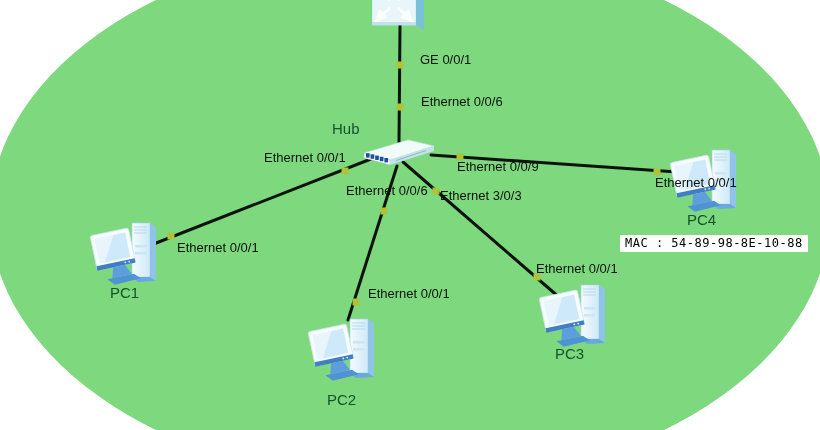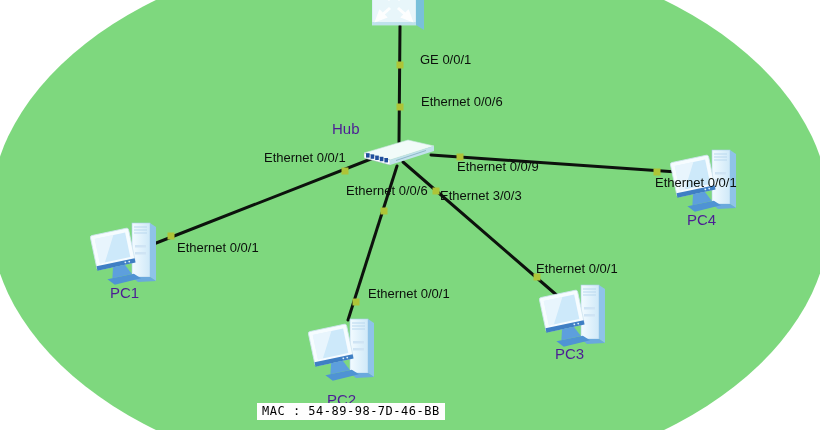--- a/index.html
+++ b/index.html
@@ -10,21 +10,21 @@
   .ellipse{
     position:absolute;left:-10px;top:-55px;width:840px;height:540px;
     border-radius:50%;background:#7ed87e;z-index:0;
   }
   .links{position:absolute;left:0;top:0;z-index:1;}
   .dev{position:absolute;z-index:2;}
   .lbl{
     position:absolute;z-index:3;font-size:13px;color:#0b100b;
     white-space:nowrap;line-height:1.1;
   }
-  .devname{font-size:15px;color:#4c1d95;}
+  .devname{font-size:15px;color:#14532d;}
   .mac{
     position:absolute;z-index:4;background:#fefefe;color:#000;
     font-family:"DejaVu Sans Mono",monospace;font-size:12px;
     letter-spacing:0.5px;padding:1px 5px;white-space:pre;line-height:1.25;
   }
 </style>
 </head>
 <body>
 
 <div class="canvas">
@@ -149,15 +149,15 @@
   <div class="lbl" style="left:368px;top:287px">Ethernet 0/0/1</div>
   <div class="lbl" style="left:536px;top:262px">Ethernet 0/0/1</div>
   <div class="lbl" style="left:655px;top:176px">Ethernet 0/0/1</div>
 
   <div class="lbl devname" style="left:332px;top:121px">Hub</div>
   <div class="lbl devname" style="left:110px;top:285px">PC1</div>
   <div class="lbl devname" style="left:327px;top:392px">PC2</div>
   <div class="lbl devname" style="left:555px;top:346px">PC3</div>
   <div class="lbl devname" style="left:687px;top:212px">PC4</div>
 
-  <div class="mac" style="left:257px;top:403px">MAC : 54-89-98-7D-46-BB</div>
+  <div class="mac" style="left:620px;top:235px">MAC : 54-89-98-8E-10-88</div>
 
 </div>
 
 </body></html>

